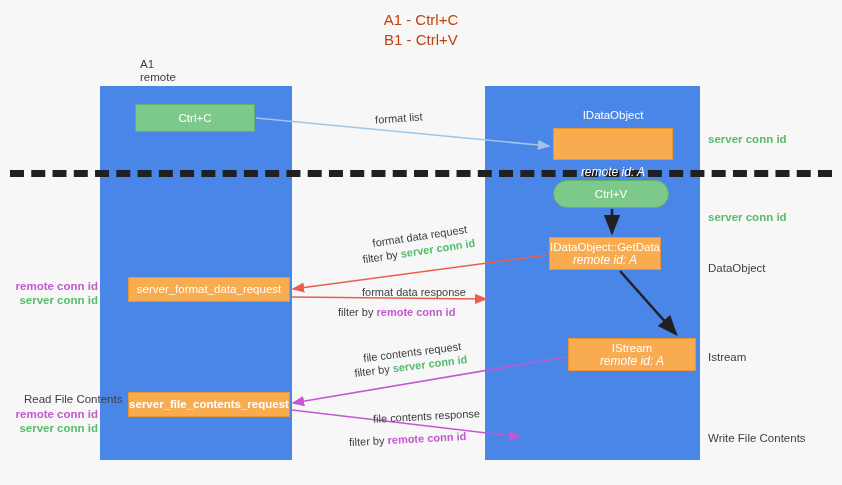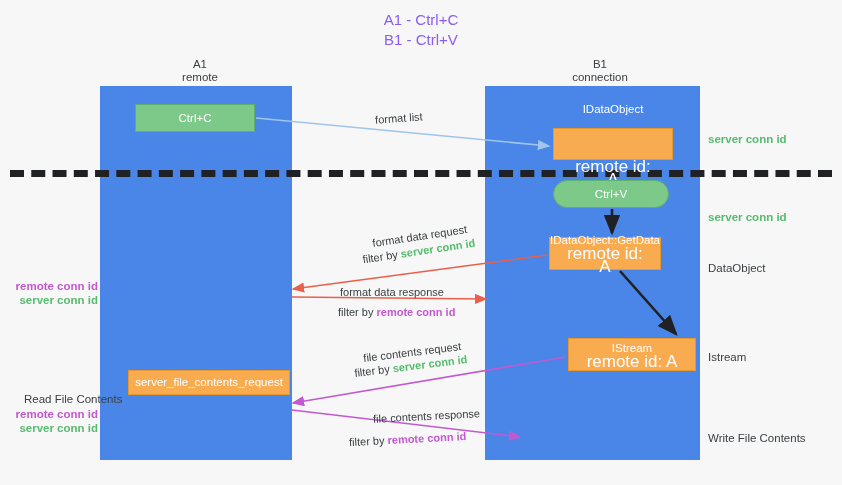--- a/index.html
+++ b/index.html
@@ -14,27 +14,26 @@
   #stage{position:absolute;left:0;top:0;width:842px;height:485px;}
 
   .abs{position:absolute;}
 
   
   #title{
     left:0;top:10px;width:842px;
     text-align:center;
     font-size:15px;
     line-height:20px;
-    color:#8b5cf6;
+    color:#c2410c;
     white-space:pre-line;
   }
 
   
   .col-head{
-    text-align:center;
     font-size:11.5px;
     line-height:13px;
     color:#3c4043;
     white-space:pre-line;
   }
   #head-a1{left:140px;top:58px;width:120px;}
   #head-b1{left:540px;top:58px;width:120px;}
 
   
   .lane{background:#4a86e8;}
@@ -59,30 +58,30 @@
     font-size:11.5px;
     line-height:13px;
     border:1px solid #e8972e;
     background:#f9ab50;
     padding:3px 14px;
   }
   .node.green{
     background:#7dc98a;
     border:1px solid #5fb070;
   }
-  .node .l2{font-size:17px;}
+  .node .l2{font-size:12px;font-style:italic;}
 
   #n-ctrlc{left:135px;top:104px;width:120px;height:28px;}
   #n-ctrlv{left:553px;top:180px;width:116px;height:28px;border-radius:14px;}
   #n-idataobject{left:553px;top:128px;width:120px;height:32px;gap:44px;}
   #n-getdata{left:549px;top:237px;width:112px;height:33px;}
   #n-istream{left:568px;top:338px;width:128px;height:33px;}
   #n-fmt-req{left:128px;top:277px;width:162px;height:25px;}
   #n-fmt-res{left:489px;top:287px;width:158px;height:25px;}
-  #n-file-req{left:128px;top:370px;width:162px;height:25px;}
+  #n-file-req{left:128px;top:392px;width:162px;height:25px;font-weight:bold;}
   #n-file-res{left:523px;top:425px;width:162px;height:25px;}
 
   
   .side{
     font-size:11.5px;
     line-height:14px;
     white-space:nowrap;
   }
   .green-t{color:#57bb6e;font-weight:bold;}
   .purple-t{color:#c259d0;font-weight:bold;}
@@ -104,21 +103,21 @@
     line-height:14px;
     color:#3c4043;
     white-space:nowrap;
   }
   .elabel b{font-weight:bold;}
 
   #e-formatlist{left:375px;top:111px;transform:rotate(-4deg);}
 
   #e-fdreq{left:372px;top:229px;transform:rotate(-8.5deg);}
   #e-fdreq2{left:362px;top:244px;transform:rotate(-8.5deg);}
-  #e-fdres{left:340px;top:285px;}
+  #e-fdres{left:362px;top:285px;}
   #e-fdres2{left:338px;top:305px;}
 
   #e-fcreq{left:363px;top:345px;transform:rotate(-7deg);}
   #e-fcreq2{left:354px;top:359px;transform:rotate(-7deg);}
   #e-fcres{left:373px;top:409px;transform:rotate(-3deg);}
   #e-fcres2{left:349px;top:432px;transform:rotate(-3deg);}
 
   svg#wires{position:absolute;left:0;top:0;width:842px;height:485px;pointer-events:none;}
 </style>
 </head>
@@ -160,22 +159,20 @@
     <path d="M292,410 L520,437" stroke="#c259d0" stroke-width="1.6" fill="none" marker-end="url(#ar-purple)"></path>
   </svg>
 
   <div class="abs" id="divider"></div>
 
   <div class="abs" id="title">A1 - Ctrl+C
 B1 - Ctrl+V</div>
 
   <div class="abs col-head" id="head-a1">A1
 remote</div>
-  <div class="abs col-head" id="head-b1">B1
-connection</div>
 
   <div class="abs node green" id="n-ctrlc">
     <span>Ctrl+C</span>
   </div>
 
   <div class="abs node" id="n-idataobject">
     <span>IDataObject</span>
     <span class="l2">remote id: A</span>
   </div>
 
@@ -186,20 +183,23 @@
   <div class="abs node" id="n-getdata">
     <span>IDataObject::GetData</span>
     <span class="l2">remote id: A</span>
   </div>
 
   <div class="abs node" id="n-istream">
     <span>IStream</span>
     <span class="l2">remote id: A</span>
   </div>
 
+  <div class="abs node" id="n-fmt-req">
+    <span>server_format_data_request</span>
+  </div>
 
 
   <div class="abs node" id="n-file-req">
     <span>server_file_contents_request</span>
   </div>
 
 
   <div class="abs side green-t" id="s-server1">server conn id</div>
   <div class="abs side green-t" id="s-server2">server conn id</div>
   <div class="abs side plain-t" id="s-dataobject">DataObject</div>

